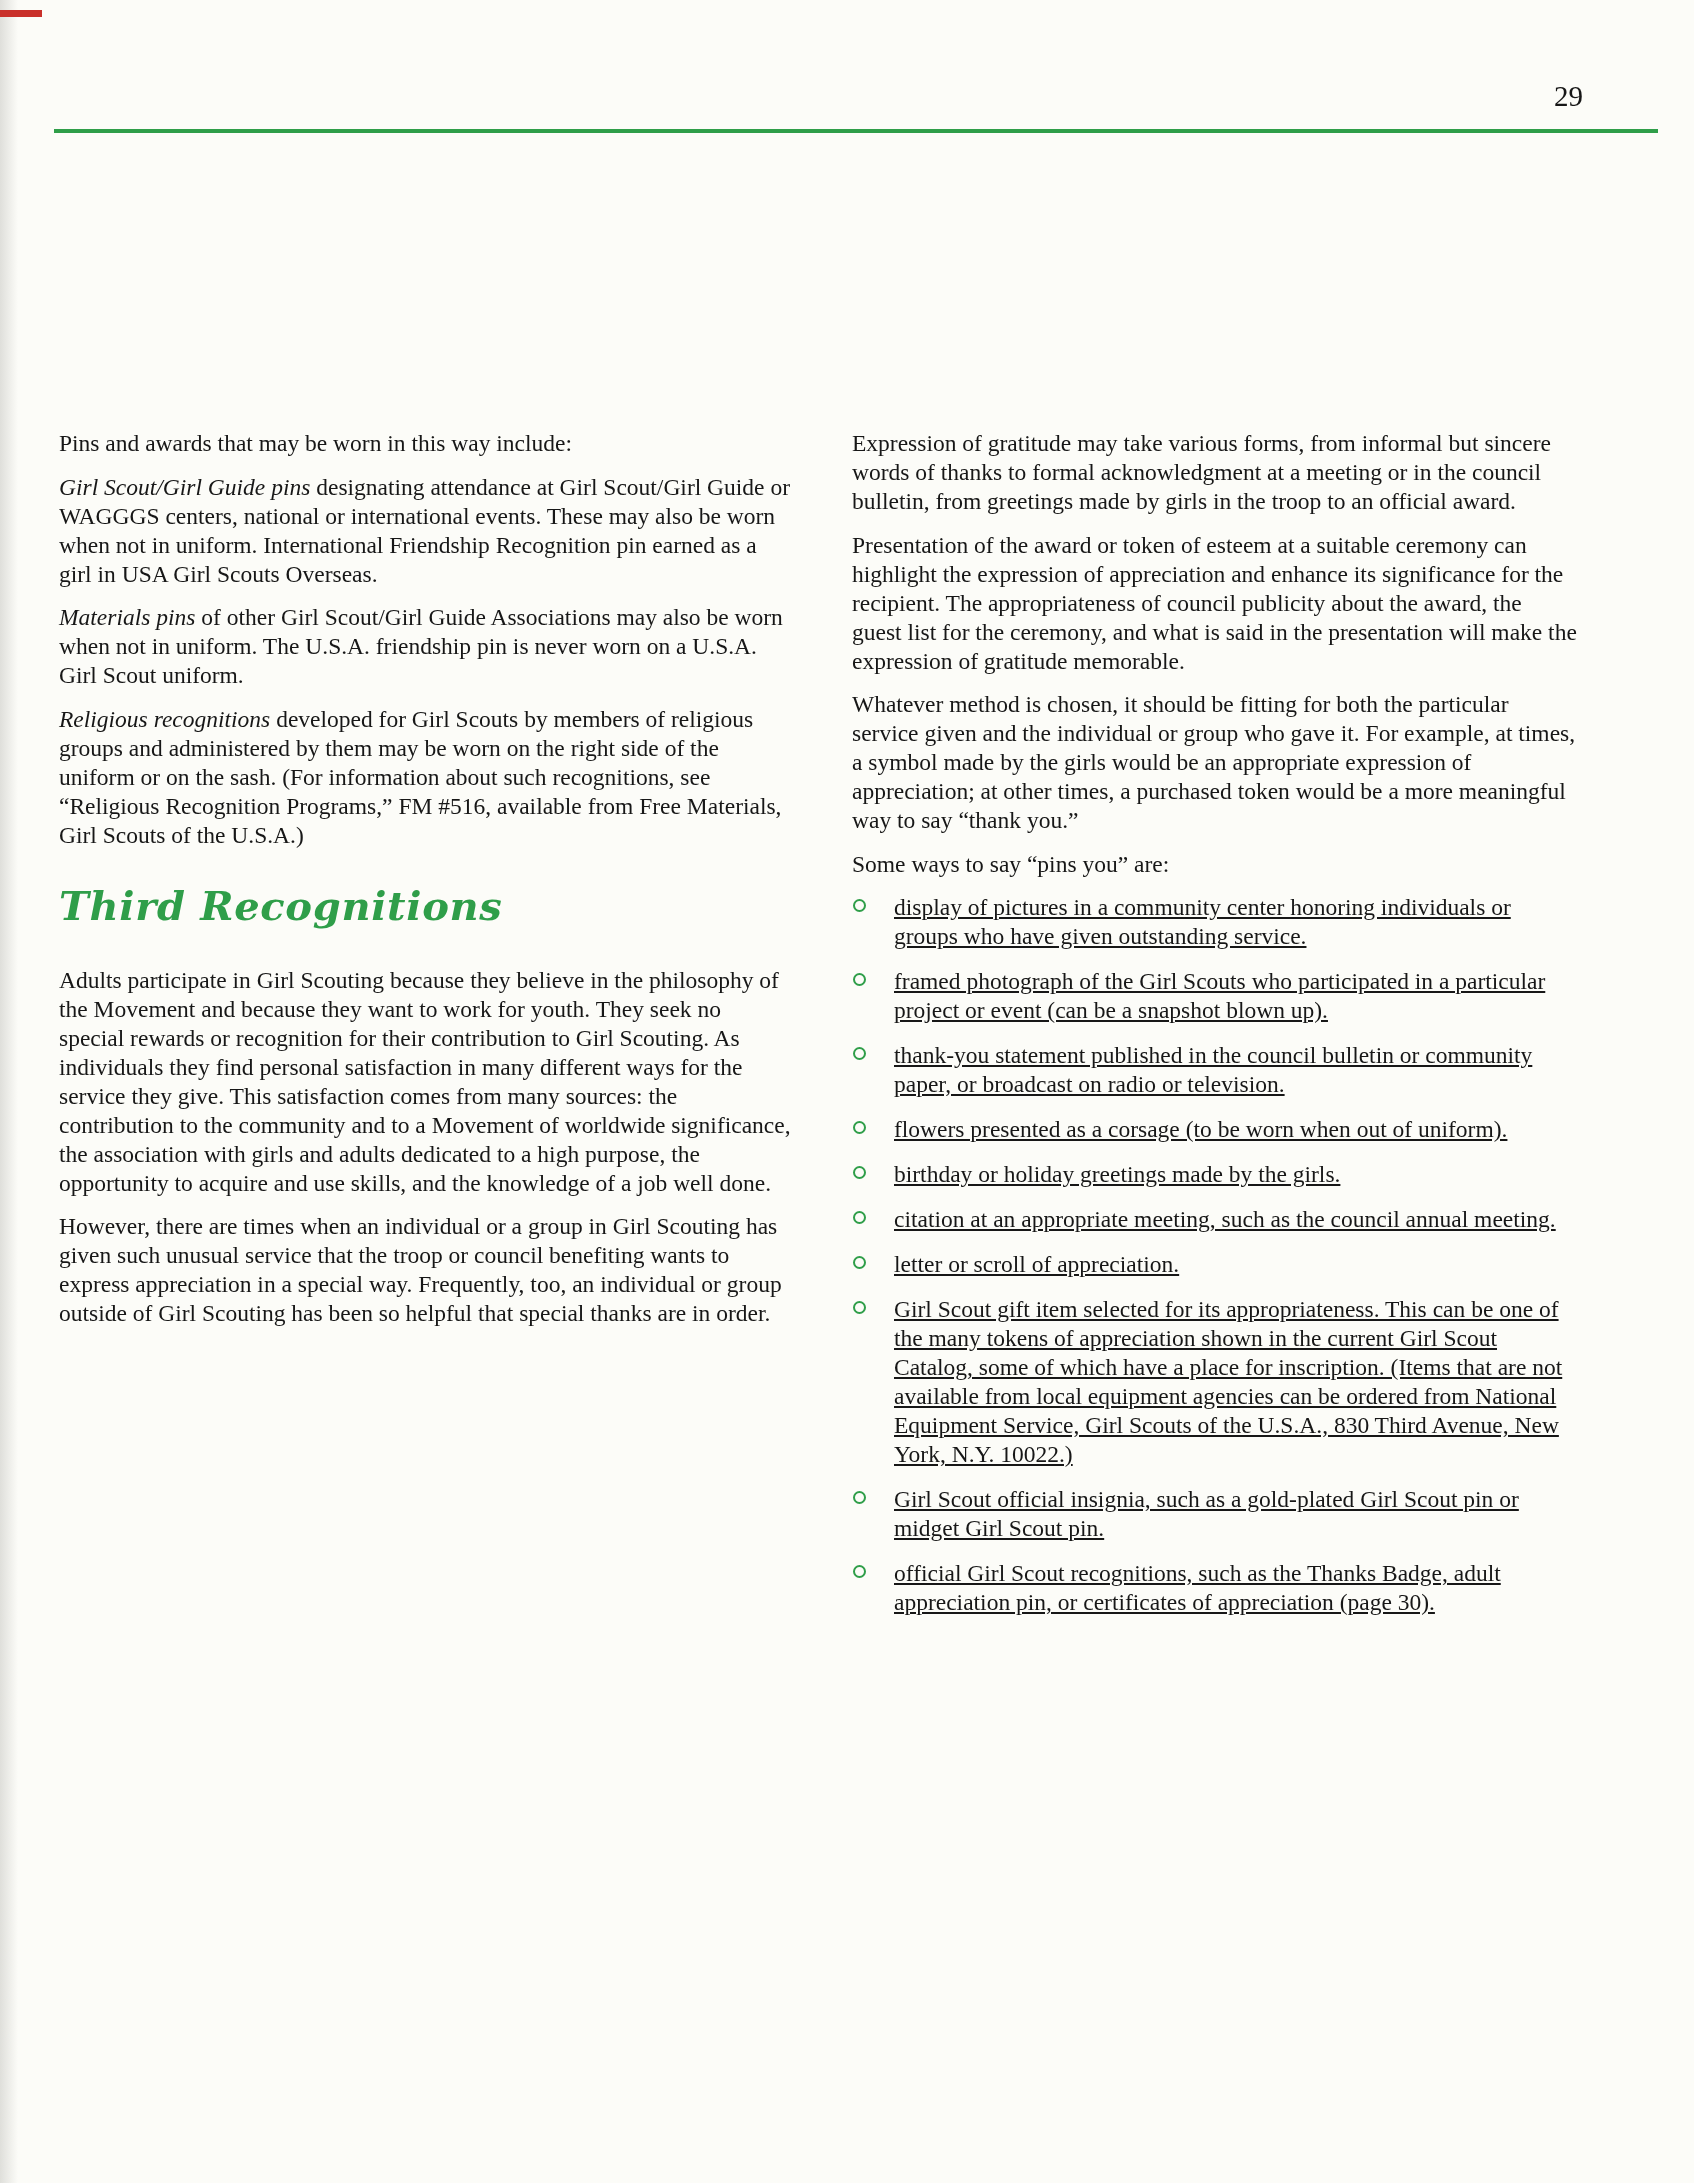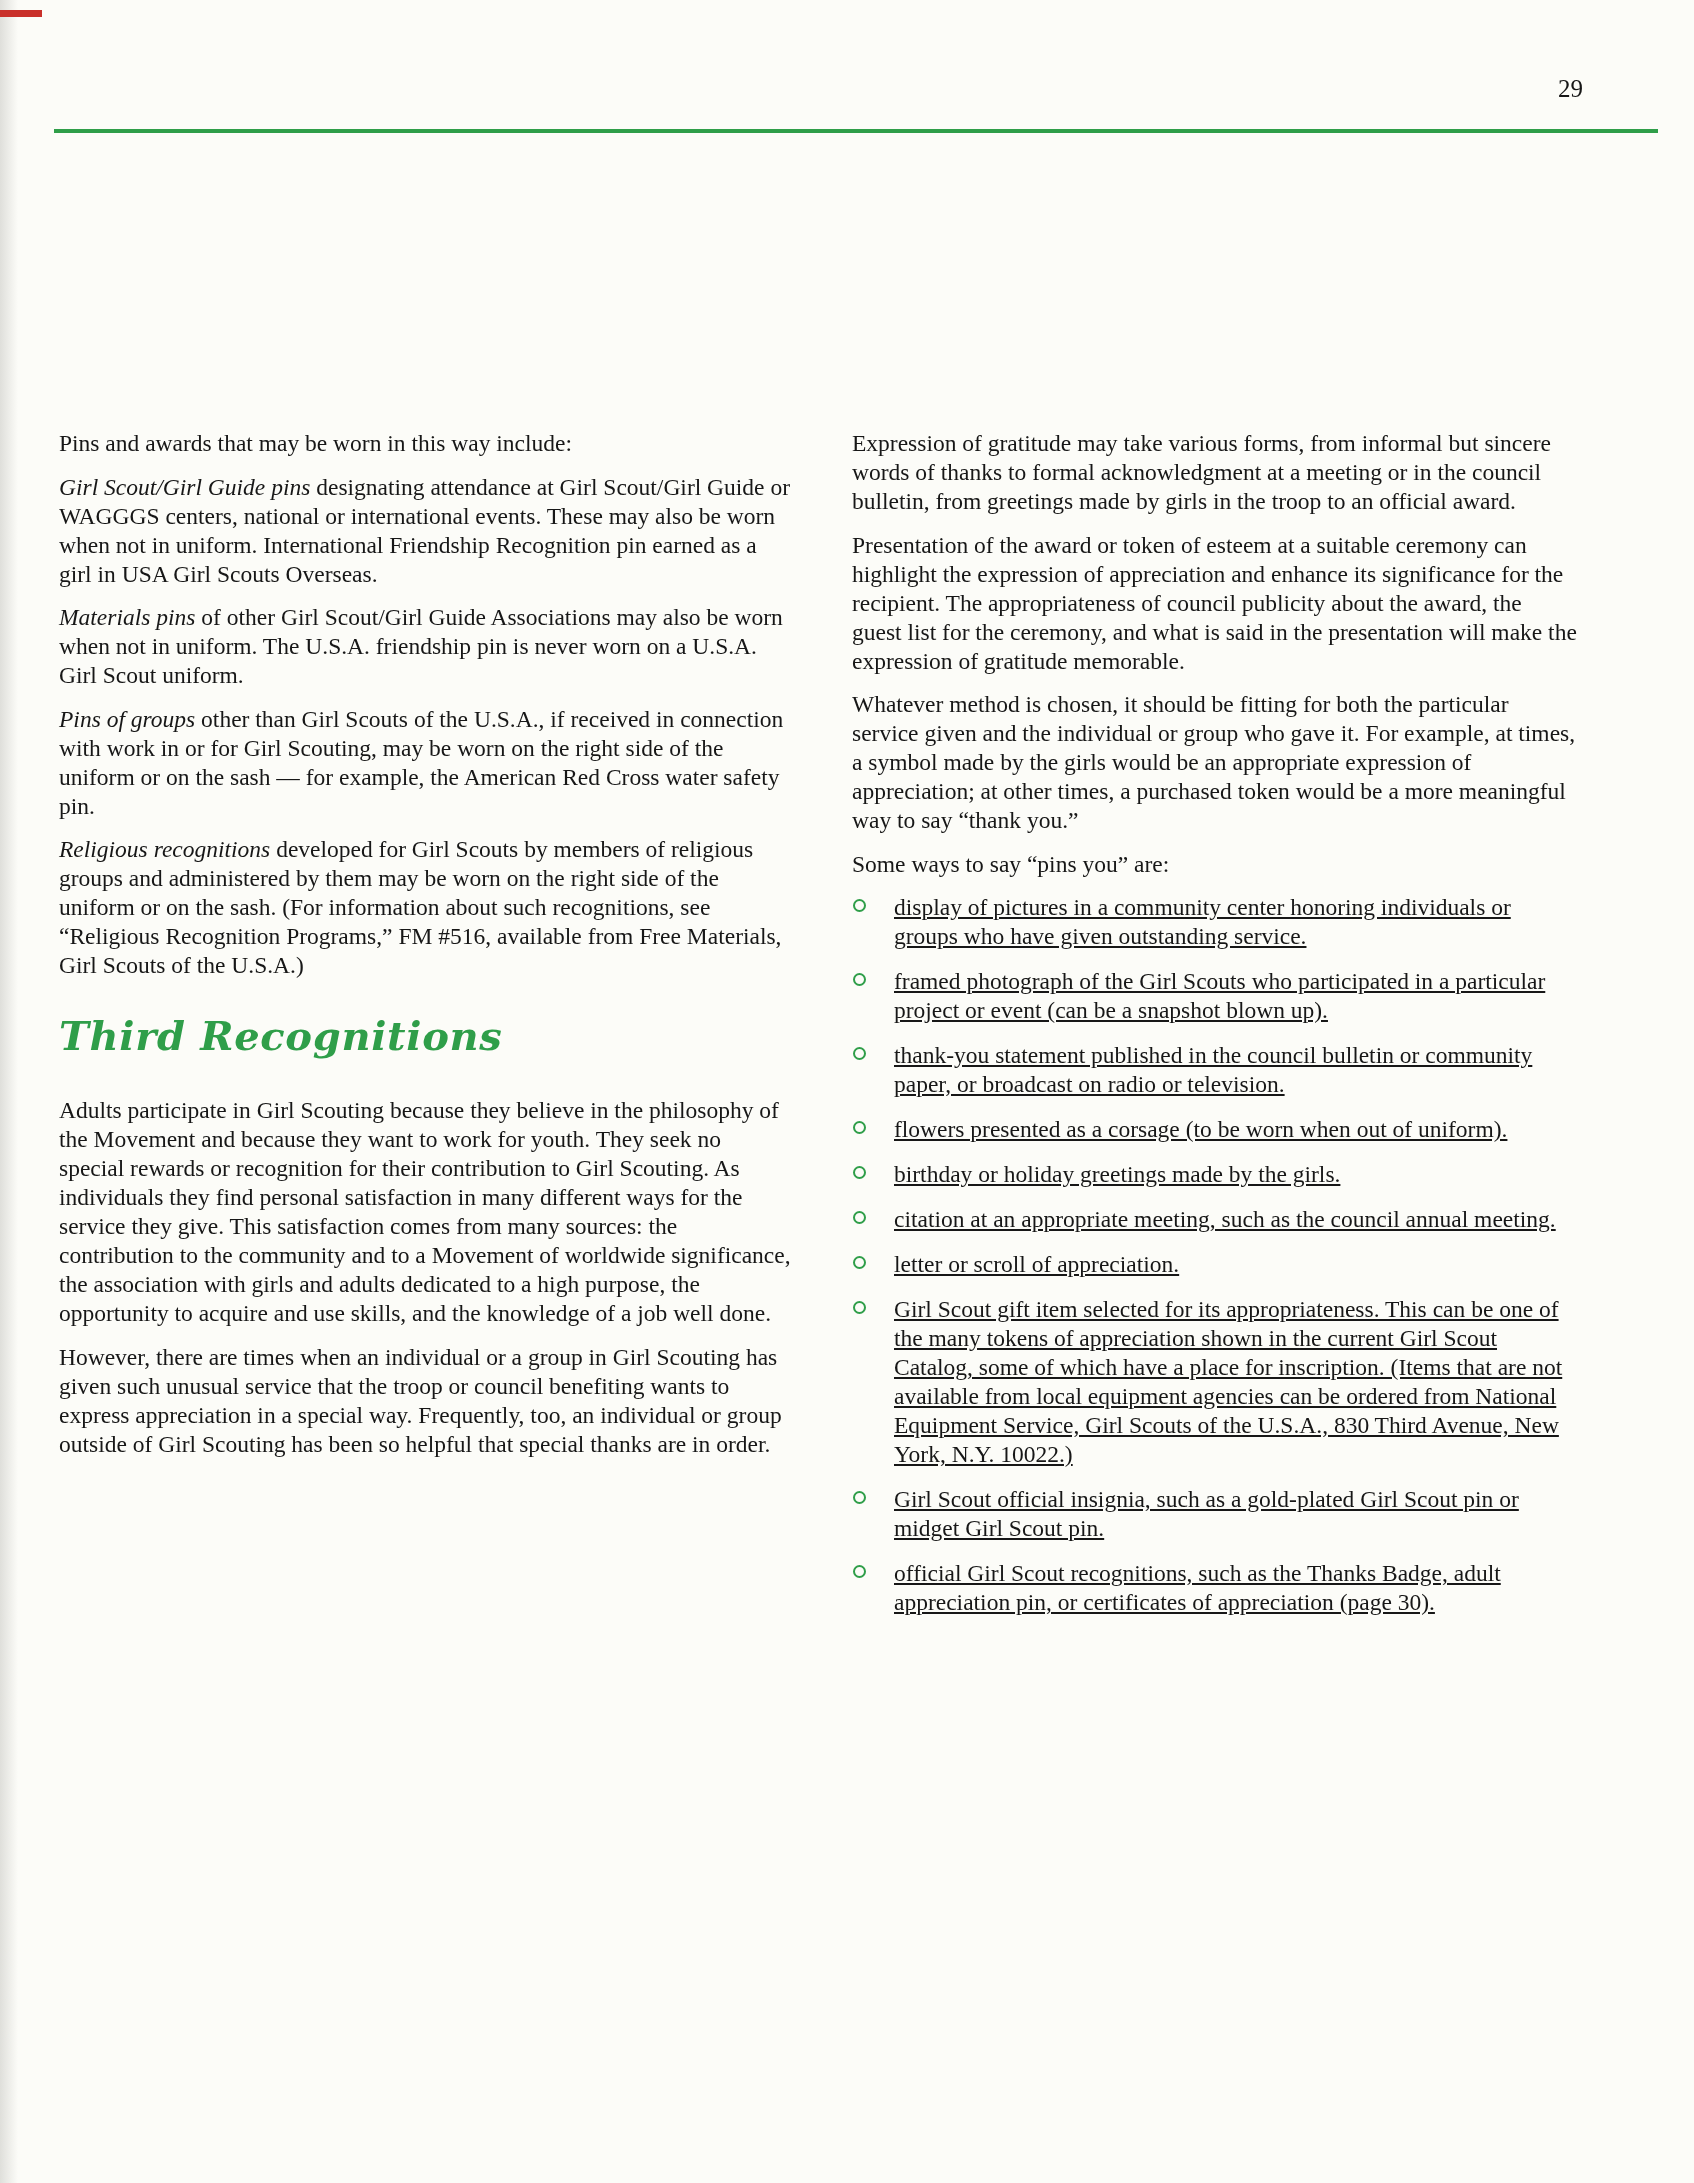--- a/index.html
+++ b/index.html
@@ -27,23 +27,23 @@
   .scan-mark {
     position: absolute;
     left: 0;
     top: 9.7px;
     width: 42px;
     height: 7.6px;
     background: #c9302a;
   }
   .page-number {
     position: absolute;
-    top: 76px;
+    top: 82px;
     right: 112px;
-    font-size: 25px;
+    font-size: 29px;
     line-height: 1;
   }
   .top-rule {
     position: absolute;
     top: 129px;
     left: 54px;
     width: 1604px;
     height: 4.2px;
     background: #2f9e49;
   }
@@ -102,21 +102,20 @@
   <div class="page-number">29</div>
   <div class="top-rule"></div>
 
   <div class="col col-left">
     <p class="body">Pins and awards that may be worn in this way include:</p>
 
     <p class="body"><em class="lead">Girl Scout/Girl Guide pins</em><span> designating attendance at Girl Scout/Girl Guide or WAGGGS centers, national or international events. These may also be worn when not in uniform. International Friendship Recognition pin earned as a girl in USA Girl Scouts Overseas.</span></p>
 
     <p class="body"><em class="lead">Materials pins</em><span> of other Girl Scout/Girl Guide Associations may also be worn when not in uniform. The U.S.A. friendship pin is never worn on a U.S.A. Girl Scout uniform.</span></p>
 
-    <p class="body"><em class="lead">Pins of groups</em><span> other than Girl Scouts of the U.S.A., if received in connection with work in or for Girl Scouting, may be worn on the right side of the uniform or on the sash — for example, the American Red Cross water safety pin.</span></p>
 
     <p class="body"><em class="lead">Religious recognitions</em><span> developed for Girl Scouts by members of religious groups and administered by them may be worn on the right side of the uniform or on the sash. (For information about such recognitions, see “Religious Recognition Programs,” FM #516, available from Free Materials, Girl Scouts of the U.S.A.)</span></p>
 
     <h2 class="script-heading">Third Recognitions</h2>
 
     <p class="body">Adults participate in Girl Scouting because they believe in the philosophy of the Movement and because they want to work for youth. They seek no special rewards or recognition for their contribution to Girl Scouting. As individuals they find personal satisfaction in many different ways for the service they give. This satisfaction comes from many sources: the contribution to the community and to a Movement of worldwide significance, the association with girls and adults dedicated to a high purpose, the opportunity to acquire and use skills, and the knowledge of a job well done.</p>
     <p class="body">However, there are times when an individual or a group in Girl Scouting has given such unusual service that the troop or council benefiting wants to express appreciation in a special way. Frequently, too, an individual or group outside of Girl Scouting has been so helpful that special thanks are in order.</p>
   </div>
 
   <div class="col col-right">

